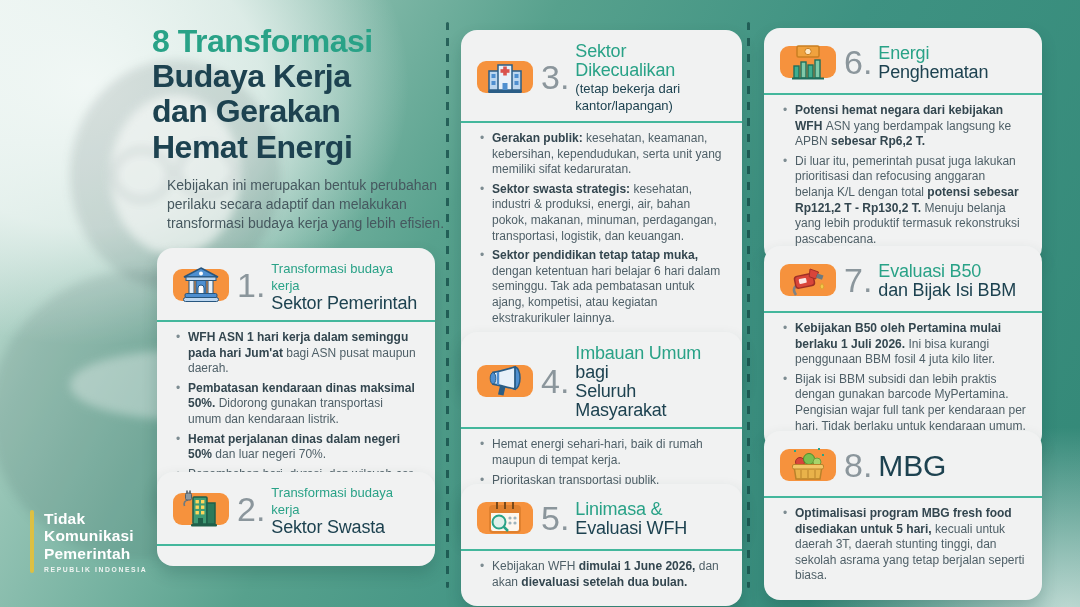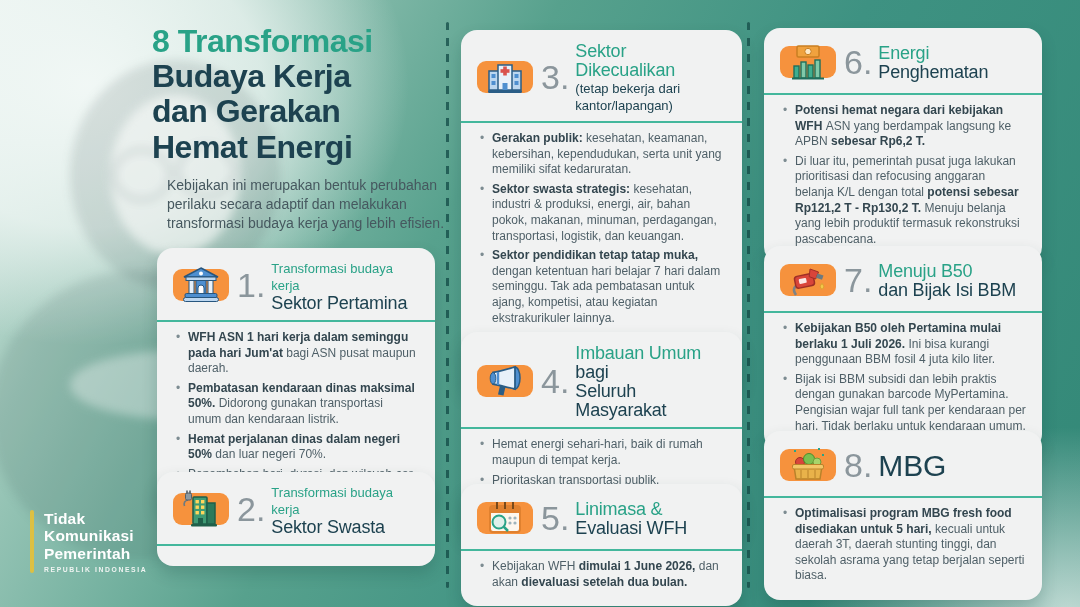--- a/index.html
+++ b/index.html
@@ -87,21 +87,21 @@
             <rect x="27" y="15.5" width="5" height="13" fill="#e8f1fa" stroke="#27567e"></rect>
             <rect x="15" y="15.5" width="10" height="13" fill="#4e8fd0" stroke="#27567e"></rect>
             <path d="M17 28.5 v-5.5 a3 3 0 0 1 6 0 v5.5" fill="#fff" stroke="#27567e"></path>
             <rect x="4" y="28.5" width="32" height="4" rx="1.5" fill="#4e8fd0" stroke="#27567e"></rect>
             <rect x="2.5" y="32.5" width="35" height="4" rx="2" fill="#bcd7f0" stroke="#27567e"></rect>
           </svg>
       </div>
       <div class="card-number">1.</div>
       <div class="card-titles">
           <div><span class="accent small">Transformasi budaya kerja</span></div>
-          <div><span>Sektor Pertamina</span></div>
+          <div><span>Sektor Pemerintah</span></div>
         </div>
     </div>
     <div class="card-divider"></div>
     <ul class="card-bullets">
         <li><span class="b">WFH ASN 1 hari kerja dalam seminggu pada hari Jum'at</span><span> bagi ASN pusat maupun daerah.</span></li>
         <li><span class="b">Pembatasan kendaraan dinas maksimal 50%.</span><span> Didorong gunakan transportasi umum dan kendaraan listrik.</span></li>
         <li><span class="b">Hemat perjalanan dinas dalam negeri 50%</span><span> dan luar negeri 70%.</span></li>
         <li><span>Penambahan hari, durasi, dan wilayah </span><span class="it">car-free day</span><span> sesuai karakter daerah.</span></li>
       </ul>
   </div>
@@ -158,21 +158,21 @@
       <div class="card-number">3.</div>
       <div class="card-titles">
           <div><span class="accent">Sektor Dikecualikan</span></div>
           <div><span class="small">(tetap bekerja dari kantor/lapangan)</span></div>
         </div>
     </div>
     <div class="card-divider"></div>
     <ul class="card-bullets">
         <li><span class="b">Gerakan publik:</span><span> kesehatan, keamanan, kebersihan, kependudukan, serta unit yang memiliki sifat kedaruratan.</span></li>
         <li><span class="b">Sektor swasta strategis:</span><span> kesehatan, industri &amp; produksi, energi, air, bahan pokok, makanan, minuman, perdagangan, transportasi, logistik, dan keuangan.</span></li>
-        <li><span class="b">Sektor pendidikan tetap tatap muka,</span><span> dengan ketentuan hari belajar 7 hari dalam seminggu. Tak ada pembatasan untuk ajang, kompetisi, atau kegiatan ekstrakurikuler lainnya.</span></li>
+        <li><span class="b">Sektor pendidikan tetap tatap muka,</span><span> dengan ketentuan hari belajar 6 hari dalam seminggu. Tak ada pembatasan untuk ajang, kompetisi, atau kegiatan ekstrakurikuler lainnya.</span></li>
         <li><span class="b">Pendidikan tinggi:</span><span> bagi semester 4 ke atas belajar daring/luringnya disesuaikan dengan edaran Mendiktisaintek.</span></li>
       </ul>
   </div>
 
   <div class="card" style="left:461px;top:332px;width:281px;">
     <div class="card-header">
       <div class="icon-badge">
         <svg viewBox="0 0 40 40">
             <ellipse cx="30" cy="17" rx="5" ry="11" fill="#4e8fd0" stroke="#2a5d86" stroke-width="1.5"></ellipse>
             <path d="M30 6 C19 9 14 10.5 8 11.5 L8 23 C14 24 19 25.5 30 28 Z" fill="#e8f1fa" stroke="#2a5d86" stroke-width="1.8"></path>
@@ -263,21 +263,21 @@
             <path d="M8 35 q-5 -7 2 -10" stroke="#7c8388" stroke-width="2.5" fill="none"></path>
             <rect x="7" y="15" width="19" height="12" rx="3" fill="#d9453a" stroke="#9e2f27" stroke-width="1.5" transform="rotate(-12 16 21)"></rect>
             <path d="M22 9 l8.5 3 -2.8 7 -6.5 -2.3 z" fill="#d9453a" stroke="#9e2f27"></path>
             <path d="M29.5 13.5 l6 2 -1.5 4.2 -6 -2 z" fill="#6d7a80"></path>
             <path d="M34 23.5 q3.4 3.4 0 5.8 q-3.4 -2.4 0 -5.8" fill="#f5c84c" stroke="#d8a52e"></path>
             <rect x="11" y="18.5" width="7.5" height="5" rx="1" fill="#fbe9e7" transform="rotate(-12 14.5 21)"></rect>
           </svg>
       </div>
       <div class="card-number">7.</div>
       <div class="card-titles">
-          <div><span class="accent">Menuju B50</span></div>
+          <div><span class="accent">Evaluasi B50</span></div>
           <div><span>dan Bijak Isi BBM</span></div>
         </div>
     </div>
     <div class="card-divider"></div>
     <ul class="card-bullets">
         <li><span class="b">Kebijakan B50 oleh Pertamina mulai berlaku 1 Juli 2026.</span><span> Ini bisa kurangi penggunaan BBM fosil 4 juta kilo liter.</span></li>
         <li><span>Bijak isi BBM subsidi dan lebih praktis dengan gunakan barcode MyPertamina. Pengisian wajar full tank per kendaraan per hari. Tidak berlaku untuk kendaraan umum.</span></li>
       </ul>
   </div>
 

